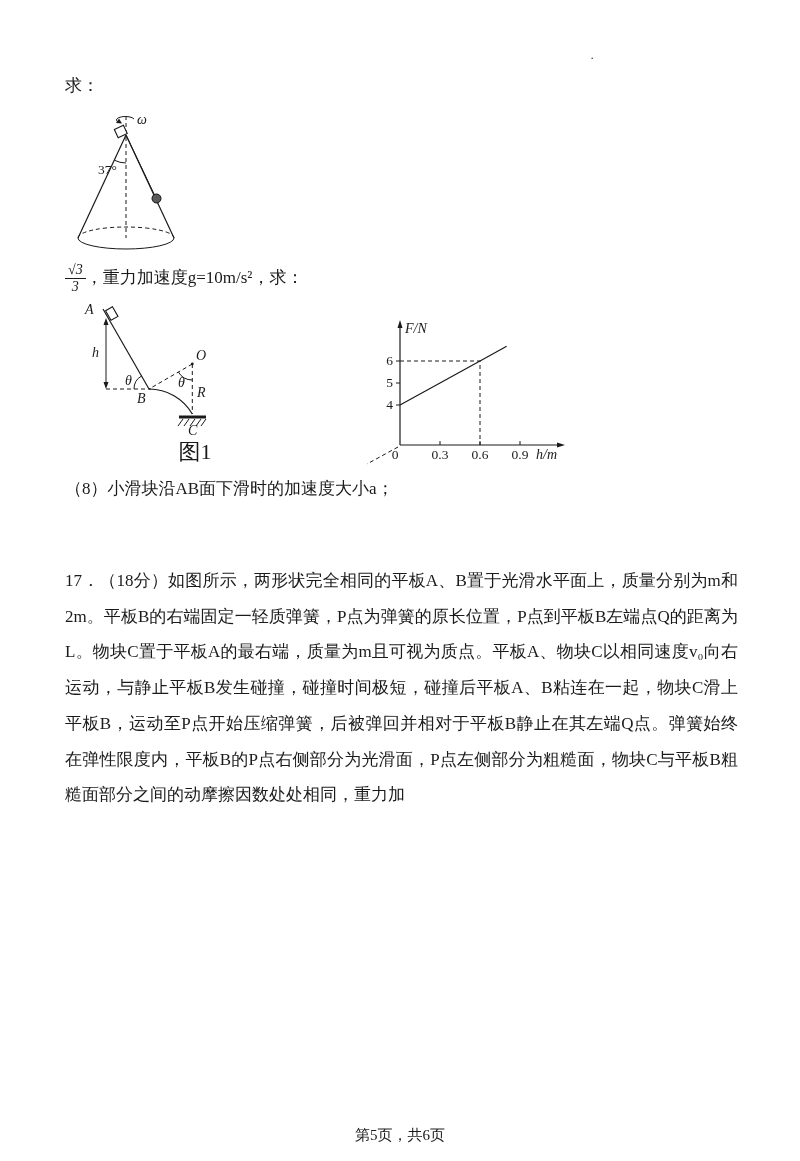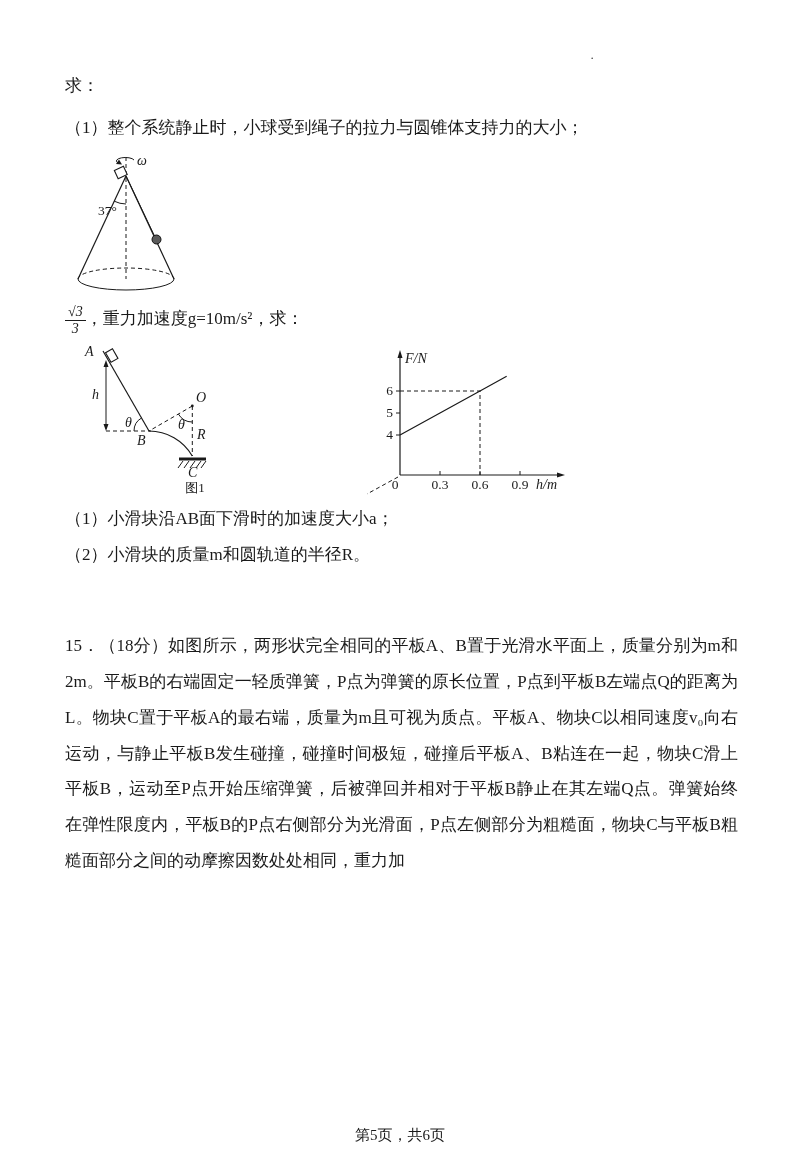--- a/index.html
+++ b/index.html
@@ -10,21 +10,21 @@
     background:#ffffff; color:#1a1a1a; overflow:hidden;
   }
   .content { padding:68px 62px 0 65px; }
   .para { font-size:17px; line-height:2.1; text-align:justify; }
   .line { font-size:17px; line-height:2.1; }
   .mt6  { margin-top:6px; }
   .stray { position:absolute; top:50px; left:590px; font-size:13px; color:#444; }
   .cone-wrap { margin:6px 0 2px 6px; }
   .figs { display:flex; align-items:flex-end; gap:44px; margin:2px 0 2px 14px; }
   .fig { text-align:center; }
-  .fig-caption { font-size:13px; margin-top:0px; }
+  .fig-caption { font-size:22px; margin-top:0px; }
   .subq { margin-top:4px; }
   .q15 { margin-top:56px; }
   .frac {
     display:inline-flex; flex-direction:column; align-items:center;
     vertical-align:middle; line-height:1.15; font-size:14px; font-style:italic;
   }
   .frac .num { border-bottom:1px solid #1a1a1a; padding:0 3px; }
   .footer { position:absolute; bottom:16px; left:0; width:100%; text-align:center; font-size:15px; }
   svg { display:block; }
   svg text { font-family:"Liberation Serif","DejaVu Serif",serif; fill:#1a1a1a; }
@@ -38,21 +38,20 @@
 </head>
 <body>
 
 <div class="page">
 
   <div class="stray">·</div>
 
   <div class="content">
 
     <div class="line">求：</div>
-    <div class="para mt6">（1）整个系统静止时，小球受到绳子的拉力与圆锥体支持力的大小；</div>
 
     <div class="cone-wrap">
       <svg width="160" height="148" viewBox="0 0 160 148">
 
         <path class="stk-thin" d="M 47 12 A 9 3.5 0 1 1 63 9"></path>
         <polygon class="fillb" points="45,13 51,13.5 48,8.5"></polygon>
         <text class="lab" x="66" y="14">ω</text>
 
         <line class="dash" x1="55" y1="6" x2="55" y2="128"></line>
 
@@ -152,21 +151,20 @@
 
           <polyline class="dash" points="45,44 125,44 125,128"></polyline>
 
           <line class="dash" x1="43" y1="130" x2="12" y2="147"></line>
 
           <polyline class="stk" points="45,88 85,66 125,44 151.66666666666669,29.33333333333333"></polyline>
         </svg>
       </div>
     </div>
 
-    <div class="para subq">（1）小滑块沿AB面下滑时的加速度大小a；</div>
-    <div class="para">（2）小滑块的质量m和圆轨道的半径R。</div>
+    <div class="para subq">（8）小滑块沿AB面下滑时的加速度大小a；</div>
 
-    <div class="para q15">15．（18分）如图所示，两形状完全相同的平板A、B置于光滑水平面上，质量分别为m和2m。平板B的右端固定一轻质弹簧，P点为弹簧的原长位置，P点到平板B左端点Q的距离为L。物块C置于平板A的最右端，质量为m且可视为质点。平板A、物块C以相同速度v₀向右运动，与静止平板B发生碰撞，碰撞时间极短，碰撞后平板A、B粘连在一起，物块C滑上平板B，运动至P点开始压缩弹簧，后被弹回并相对于平板B静止在其左端Q点。弹簧始终在弹性限度内，平板B的P点右侧部分为光滑面，P点左侧部分为粗糙面，物块C与平板B粗糙面部分之间的动摩擦因数处处相同，重力加</div>
+    <div class="para q15">17．（18分）如图所示，两形状完全相同的平板A、B置于光滑水平面上，质量分别为m和2m。平板B的右端固定一轻质弹簧，P点为弹簧的原长位置，P点到平板B左端点Q的距离为L。物块C置于平板A的最右端，质量为m且可视为质点。平板A、物块C以相同速度v₀向右运动，与静止平板B发生碰撞，碰撞时间极短，碰撞后平板A、B粘连在一起，物块C滑上平板B，运动至P点开始压缩弹簧，后被弹回并相对于平板B静止在其左端Q点。弹簧始终在弹性限度内，平板B的P点右侧部分为光滑面，P点左侧部分为粗糙面，物块C与平板B粗糙面部分之间的动摩擦因数处处相同，重力加</div>
 
   </div>
 
   <div class="footer">第5页，共6页</div>
 </div>
 
 </body></html>

